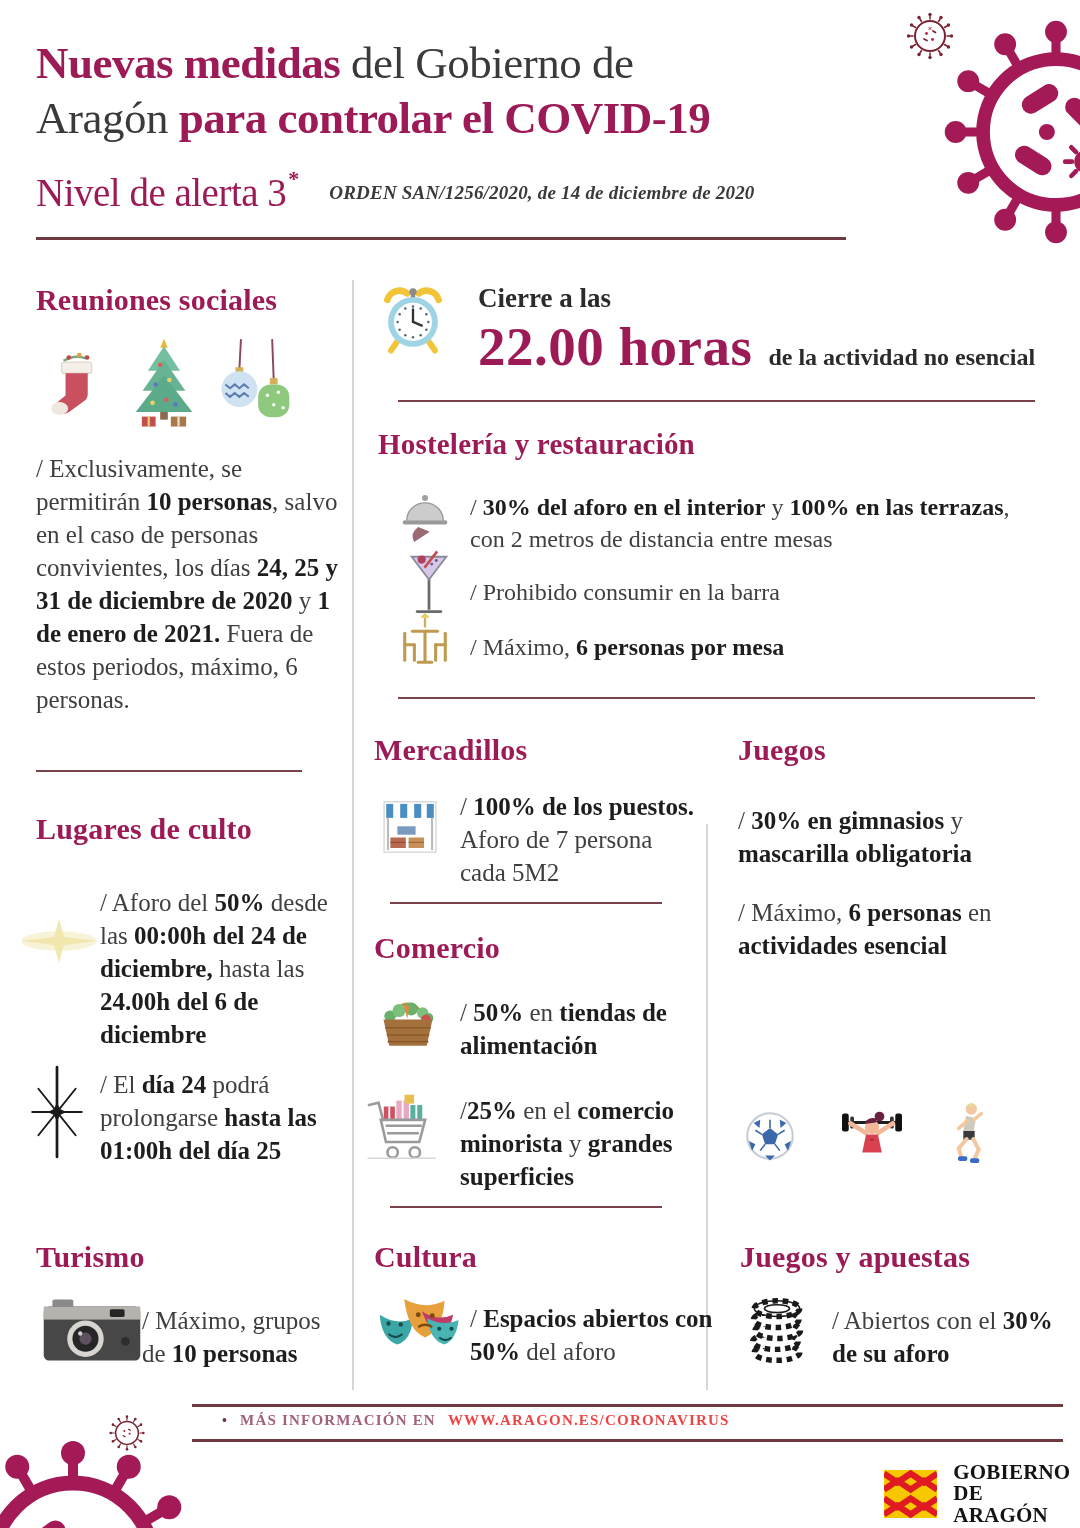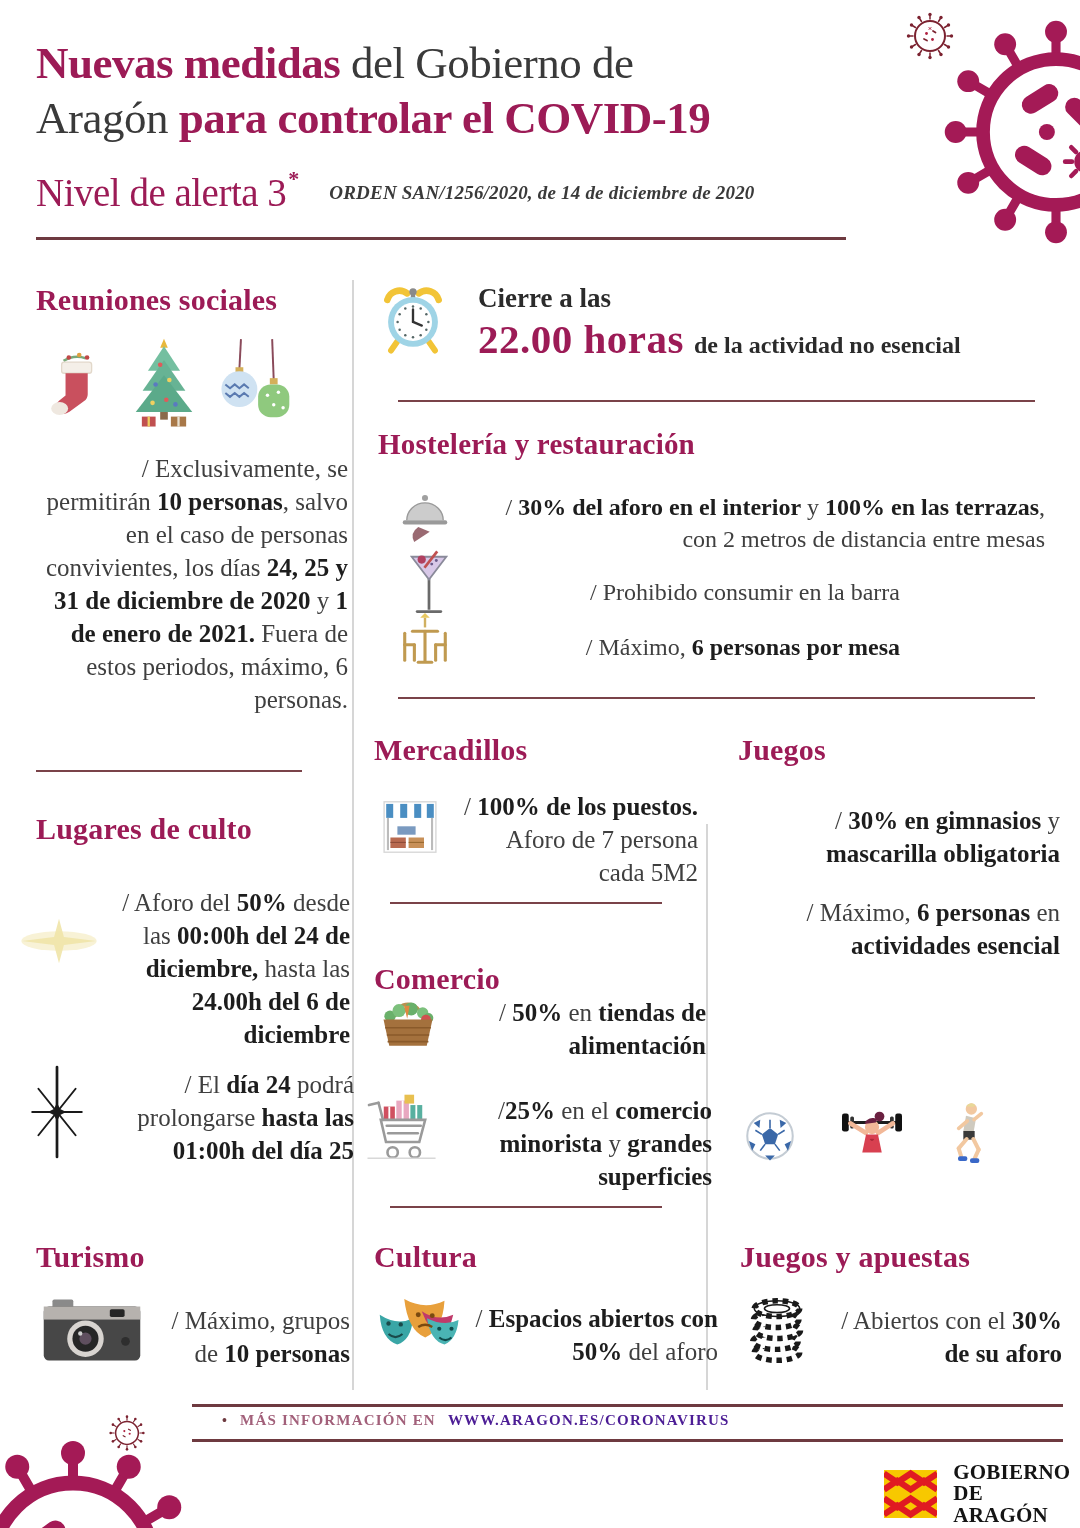--- a/index.html
+++ b/index.html
@@ -15,32 +15,32 @@
   .alert-level { font-size:39px; color:#9c1b56; font-weight:500; letter-spacing:-0.5px; }
   .alert-ast { font-size:22px; color:#9c1b56; font-weight:700; position:relative; top:-14px; margin-left:2px; }
   .order-ref { font-style:italic; font-size:19px; font-weight:700; color:#3a3a3a; margin-left:30px; letter-spacing:0.2px; }
 
   .rule  { background:#6e3a40; height:3px; }
   .rule-thin { background:#7a4349; height:2px; }
   .vrule { background:#d6d6d6; width:2px; }
 
   .h2 { font-size:30px; font-weight:800; color:#9c1b56; letter-spacing:0.2px; }
 
-  .txt { font-size:25px; line-height:1.32; color:#3f3f3f; font-weight:400;text-align:right; }
+  .txt { font-size:25px; line-height:1.32; color:#3f3f3f; font-weight:400; }
   .txt .b { font-weight:800; color:#1d1d1d; }
   .txt-sm { font-size:24px; }
 
   .closure-l1 { font-size:27px; font-weight:800; color:#2b2b2b; }
-  .closure-time { font-size:41px; font-weight:800; color:#9c1b56; letter-spacing:0.5px; }
-  .closure-suffix { font-size:24px; font-weight:800; color:#2b2b2b; margin-left:10px; }
+  .closure-time { font-size:55px; font-weight:800; color:#9c1b56; letter-spacing:0.5px; }
+  .closure-suffix { font-size:24px; font-weight:800; color:#2b2b2b; margin-left:16px; }
 
   .finfo { font-size:15px; letter-spacing:1.2px; font-weight:700; display:flex; align-items:center; gap:12px; }
   .finfo .bullet { color:#6e3a40; font-size:14px; }
   .finfo .pfx { color:#a2607a; }
-  .finfo .url { color:#4c1d95; font-weight:800; cursor:pointer;text-align:center; }
+  .finfo .url { color:#ef4444; font-weight:800; cursor:pointer;text-align:center; }
 
   .logo-text { font-size:21px; font-weight:800; color:#141414; line-height:1.02; letter-spacing:0.2px; }
 </style>
 </head>
 <body>
 
 <div class="page">
 
   <div class="abs title" style="left:36px; top:36px;">
     <div><span class="acc">Nuevas medidas</span><span class="dark"> del Gobierno de</span></div>
@@ -325,21 +325,21 @@
     <rect x="22" y="38" width="26" height="12" fill="#7a9ac0"></rect>
     <rect x="12" y="54" width="22" height="15" fill="#b86a50"></rect>
     <rect x="38" y="54" width="22" height="15" fill="#c89058"></rect>
     <line x1="12" y1="61" x2="34" y2="61" stroke="#8a4a38" stroke-width="1.5"></line>
     <line x1="38" y1="61" x2="60" y2="61" stroke="#96682e" stroke-width="1.5"></line>
   </svg>
   <p class="txt abs" style="left:460px; top:790px; width:238px;"><span>/ </span><span class="b">100% de los puestos.</span><span> Aforo de 7 persona cada 5M2</span></p>
 
   <div class="abs rule-thin" style="left:390px; top:902px; width:272px;"></div>
 
-  <div class="abs h2" style="left:374px; top:931px;margin-top:31px;">Comercio</div>
+  <div class="abs h2" style="left:374px; top:931px;">Comercio</div>
 
   <svg class="abs" style="left:377px; top:990px;" width="62" height="64" viewBox="0 0 76 72">
     <path d="M22 30 a16 16 0 0 1 32 0" fill="none" stroke="#b89050" stroke-width="4"></path>
     <circle cx="16" cy="29" r="7" fill="#6ab06a"></circle>
       <circle cx="27" cy="22" r="8" fill="#7cc07c"></circle>
       <circle cx="42" cy="20" r="8" fill="#6ab06a"></circle>
       <circle cx="56" cy="25" r="7" fill="#7cc07c"></circle>
       <circle cx="63" cy="31" r="6" fill="#6ab06a"></circle>
     <polygon points="33,16 40,16 37,32" fill="#e08840"></polygon>
     <circle cx="60" cy="33" r="6" fill="#d05050"></circle>

